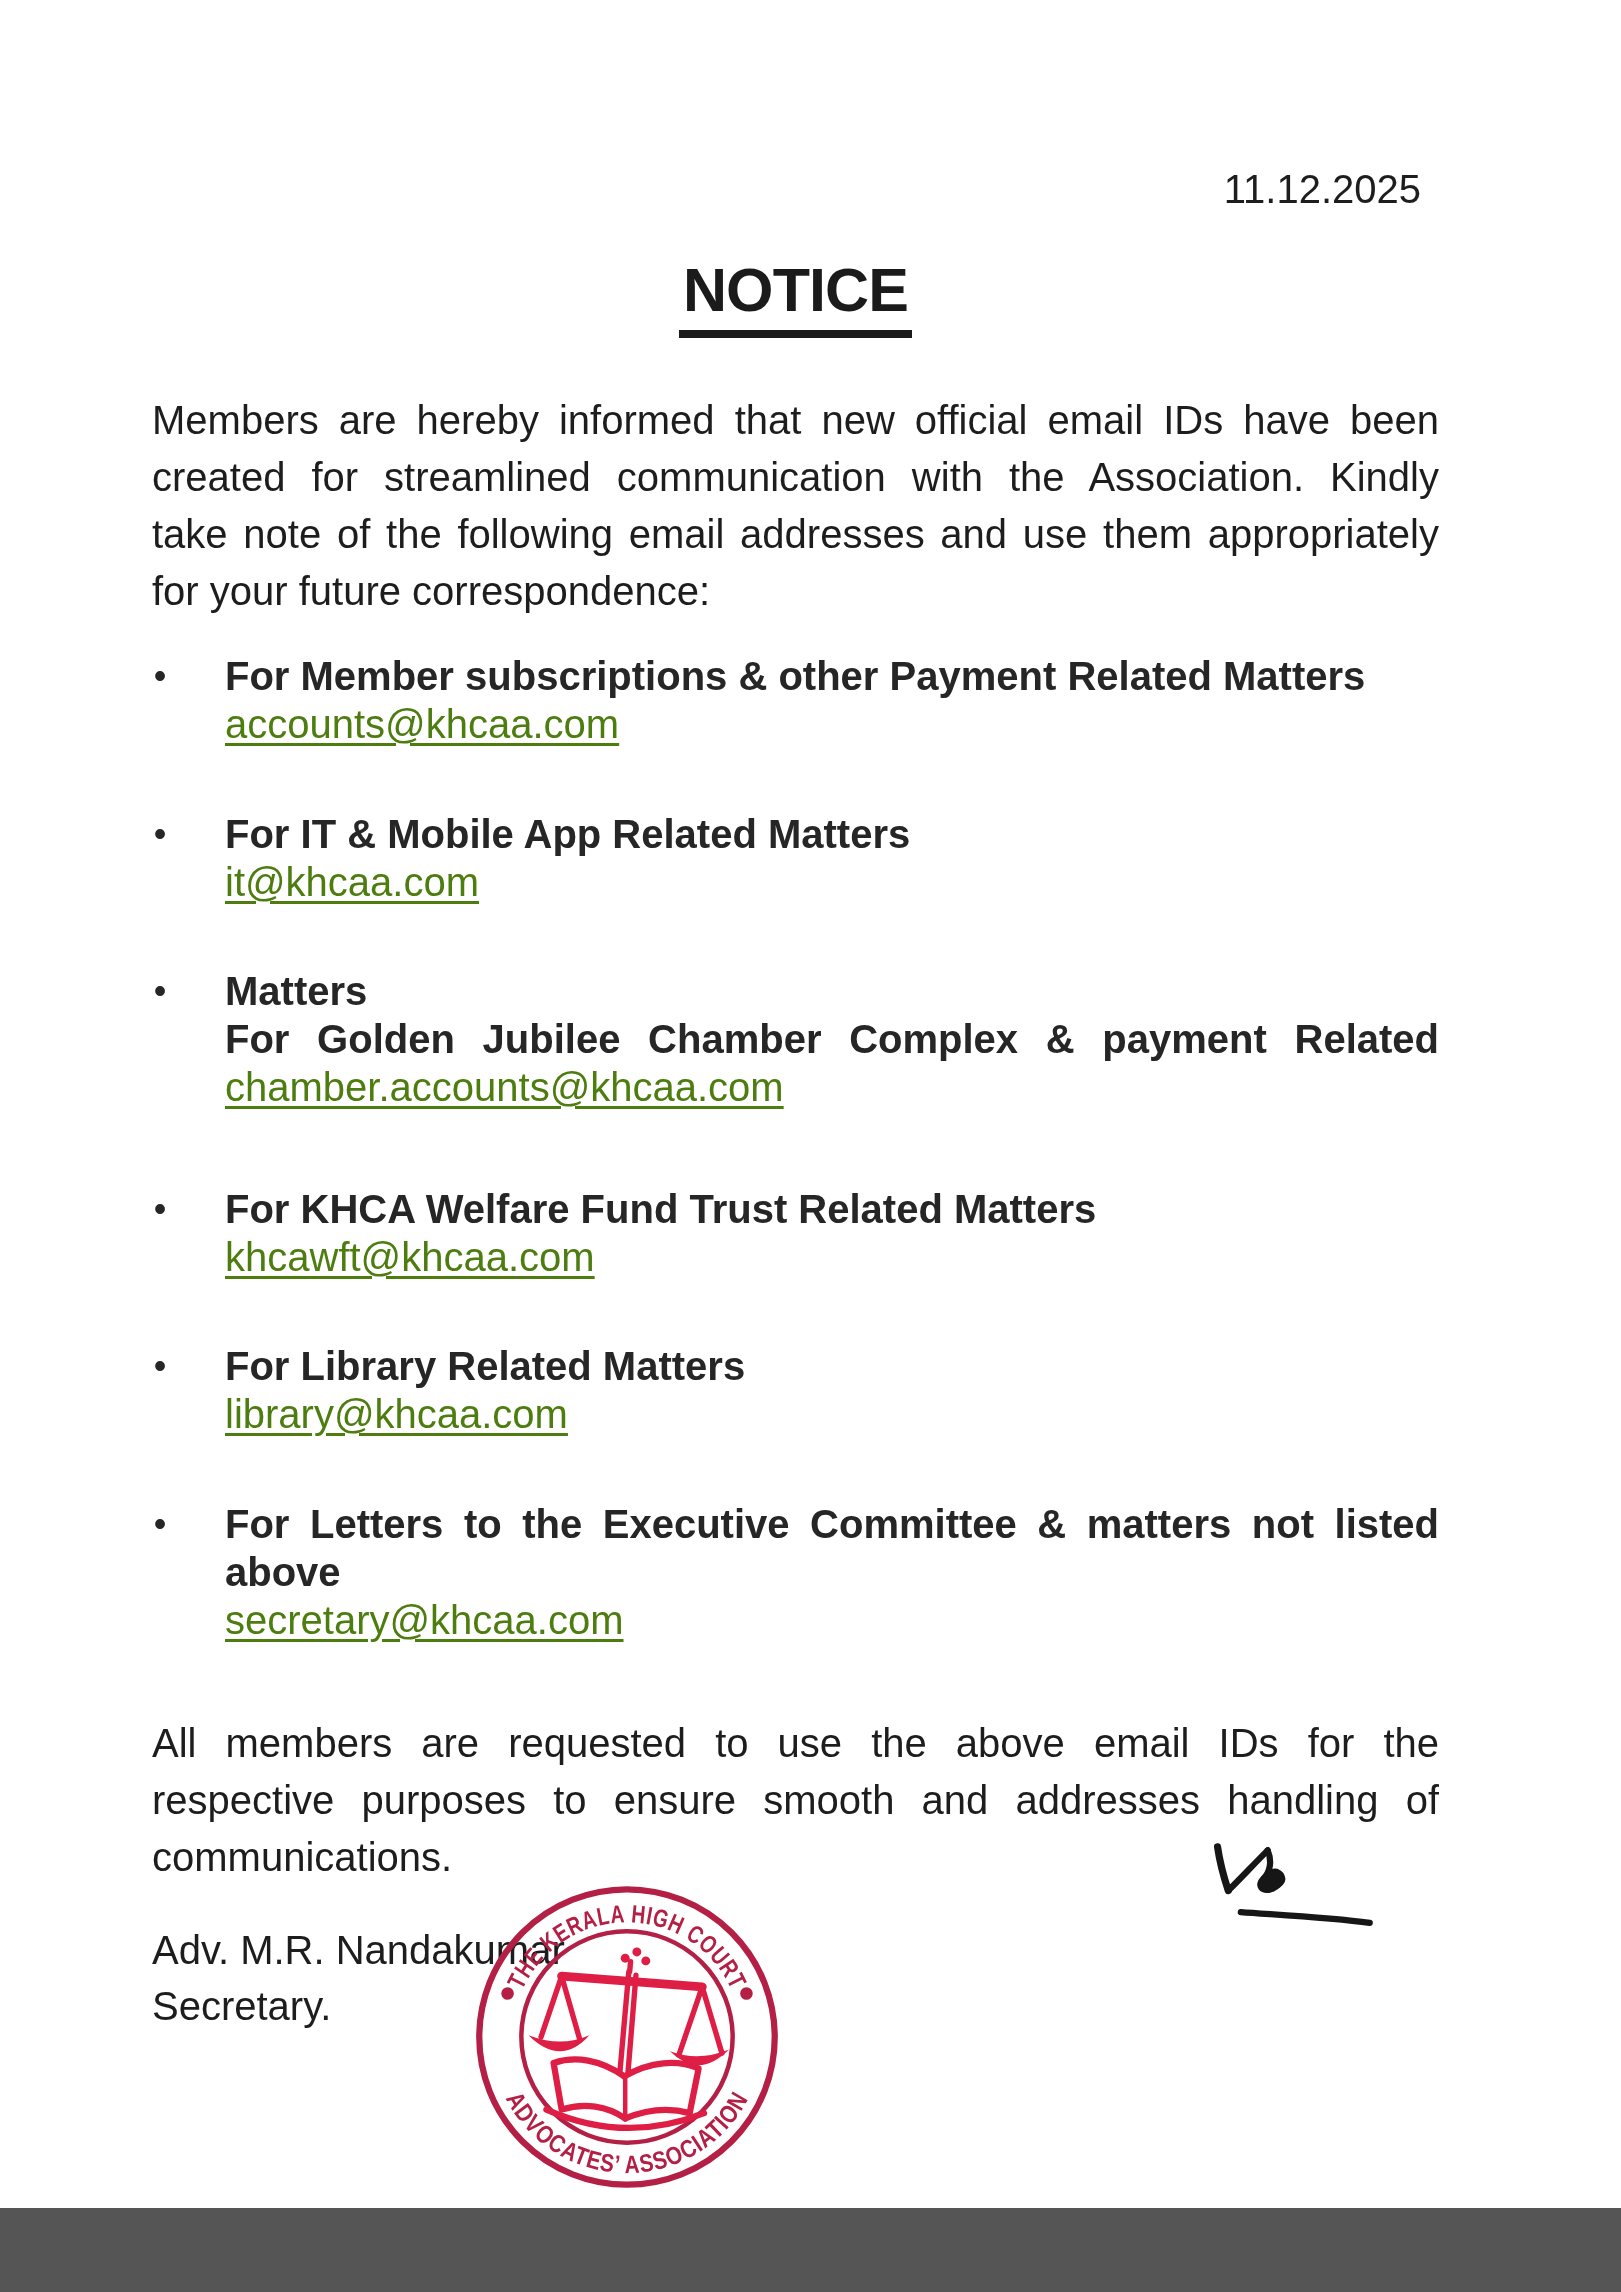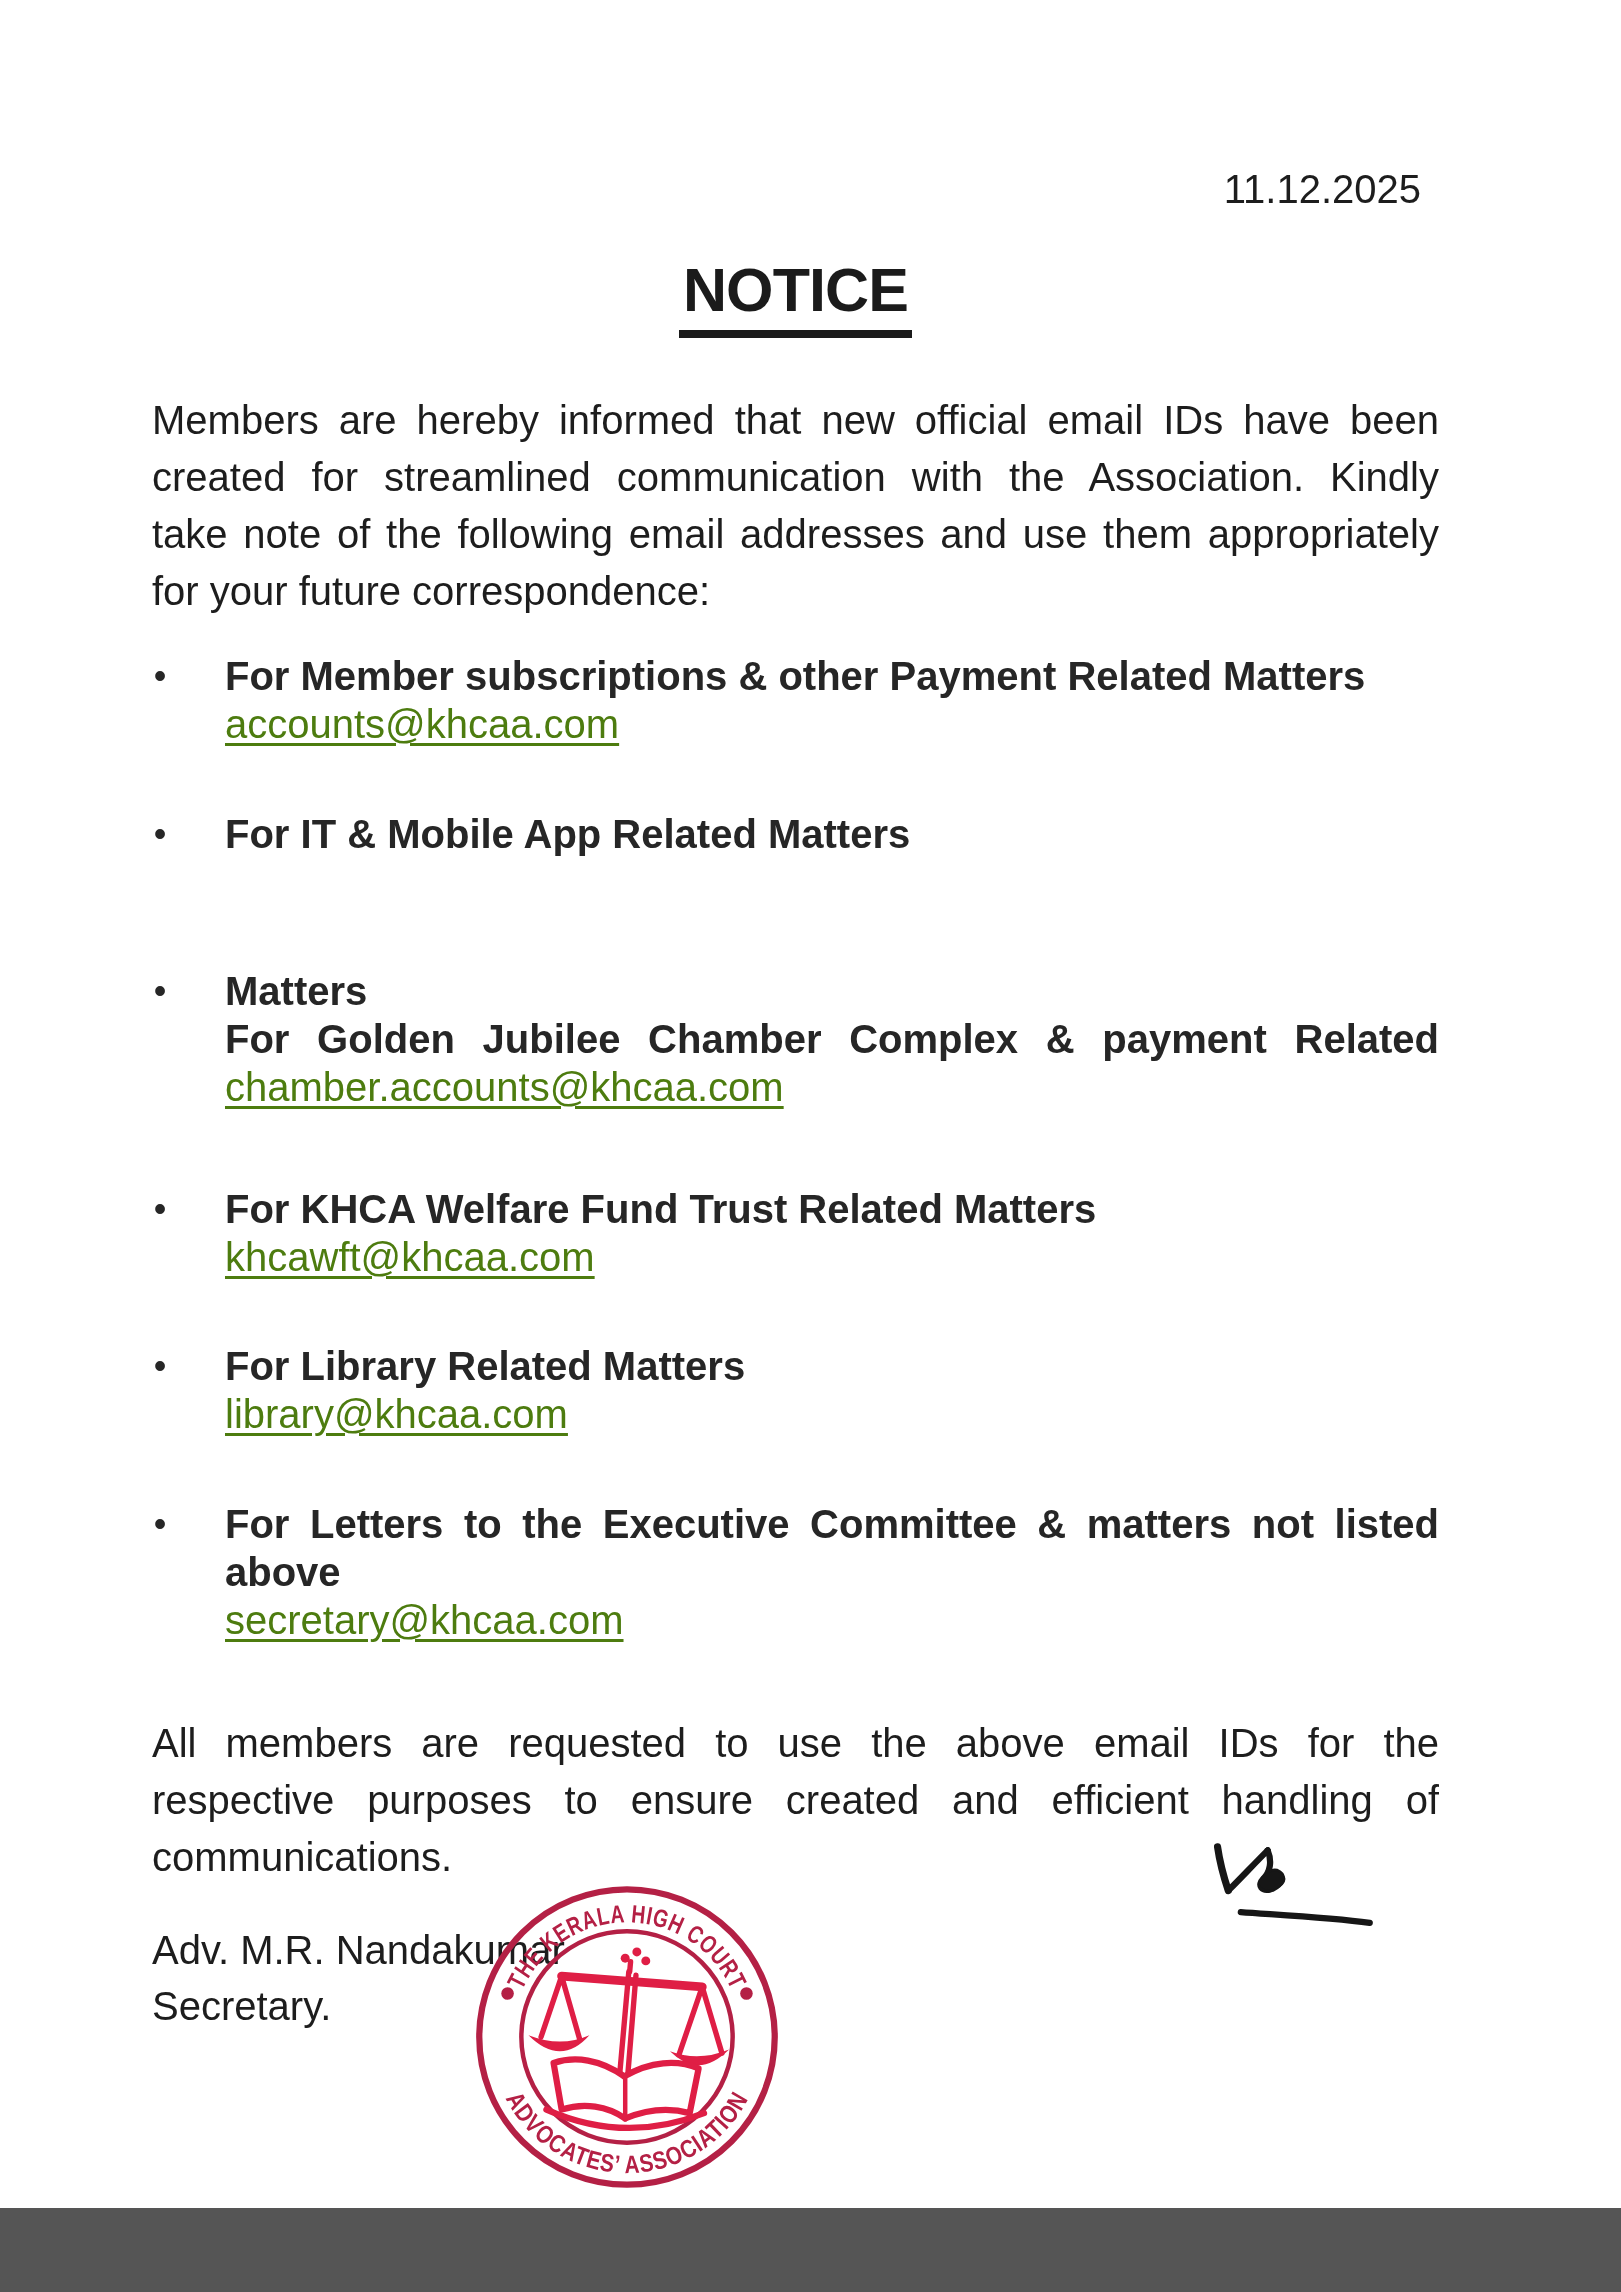--- a/index.html
+++ b/index.html
@@ -80,20 +80,21 @@
     <div class="bullet-body">
       <div class="ln bh">For Member subscriptions &amp; other Payment Related Matters</div>
       <div class="ln"><a class="email-link">accounts@khcaa.com</a></div>
     </div>
   </div>
 
   <div class="bullet-item body-size" style="top:810px;">
     <span class="bullet-mark">•</span>
     <div class="bullet-body">
       <div class="ln bh">For IT &amp; Mobile App Related Matters</div>
+      <div class="ln"><a class="email-link">it@khcaa.com</a></div>
     </div>
   </div>
 
   <div class="bullet-item body-size" style="top:967px;">
     <span class="bullet-mark">•</span>
     <div class="bullet-body">
       <div class="ln bh">Matters</div>
       <div class="ln bh j">For Golden Jubilee Chamber Complex &amp; payment Related</div>
       <div class="ln"><a class="email-link">chamber.accounts@khcaa.com</a></div>
     </div>
@@ -119,21 +120,21 @@
     <span class="bullet-mark">•</span>
     <div class="bullet-body">
       <div class="ln bh j">For Letters to the Executive Committee &amp; matters not listed</div>
       <div class="ln bh">above</div>
       <div class="ln"><a class="email-link">secretary@khcaa.com</a></div>
     </div>
   </div>
 
   <div class="abs para body-size" style="top:1715px;left:152px;width:1287px;">
     <div class="ln j">All members are requested to use the above email IDs for the</div>
-    <div class="ln j">respective purposes to ensure created and efficient handling of</div>
+    <div class="ln j">respective purposes to ensure smooth and addresses handling of</div>
     <div class="ln">communications.</div>
   </div>
 
   <svg class="abs sig-svg" style="top:1836px;left:1205px;" width="188" height="103" viewBox="0 0 210 115">
     <path d="M 14 12 C 16 26, 21 46, 26 61" stroke-width="8"></path>
     <path d="M 26 61 C 40 47, 56 30, 70 16" stroke-width="7"></path>
     <path d="M 70 16 C 75 28, 73 40, 65 48 C 58 55, 63 63, 75 59 C 87 53, 89 44, 80 40 C 73 38, 69 46, 79 51" stroke-width="7"></path>
     <ellipse cx="75" cy="50" rx="15" ry="10" fill="#161616" stroke="none" transform="rotate(-12 75 50)"></ellipse>
     <path d="M 40 85 C 80 88, 140 91, 184 97" stroke-width="7"></path>
   </svg>

